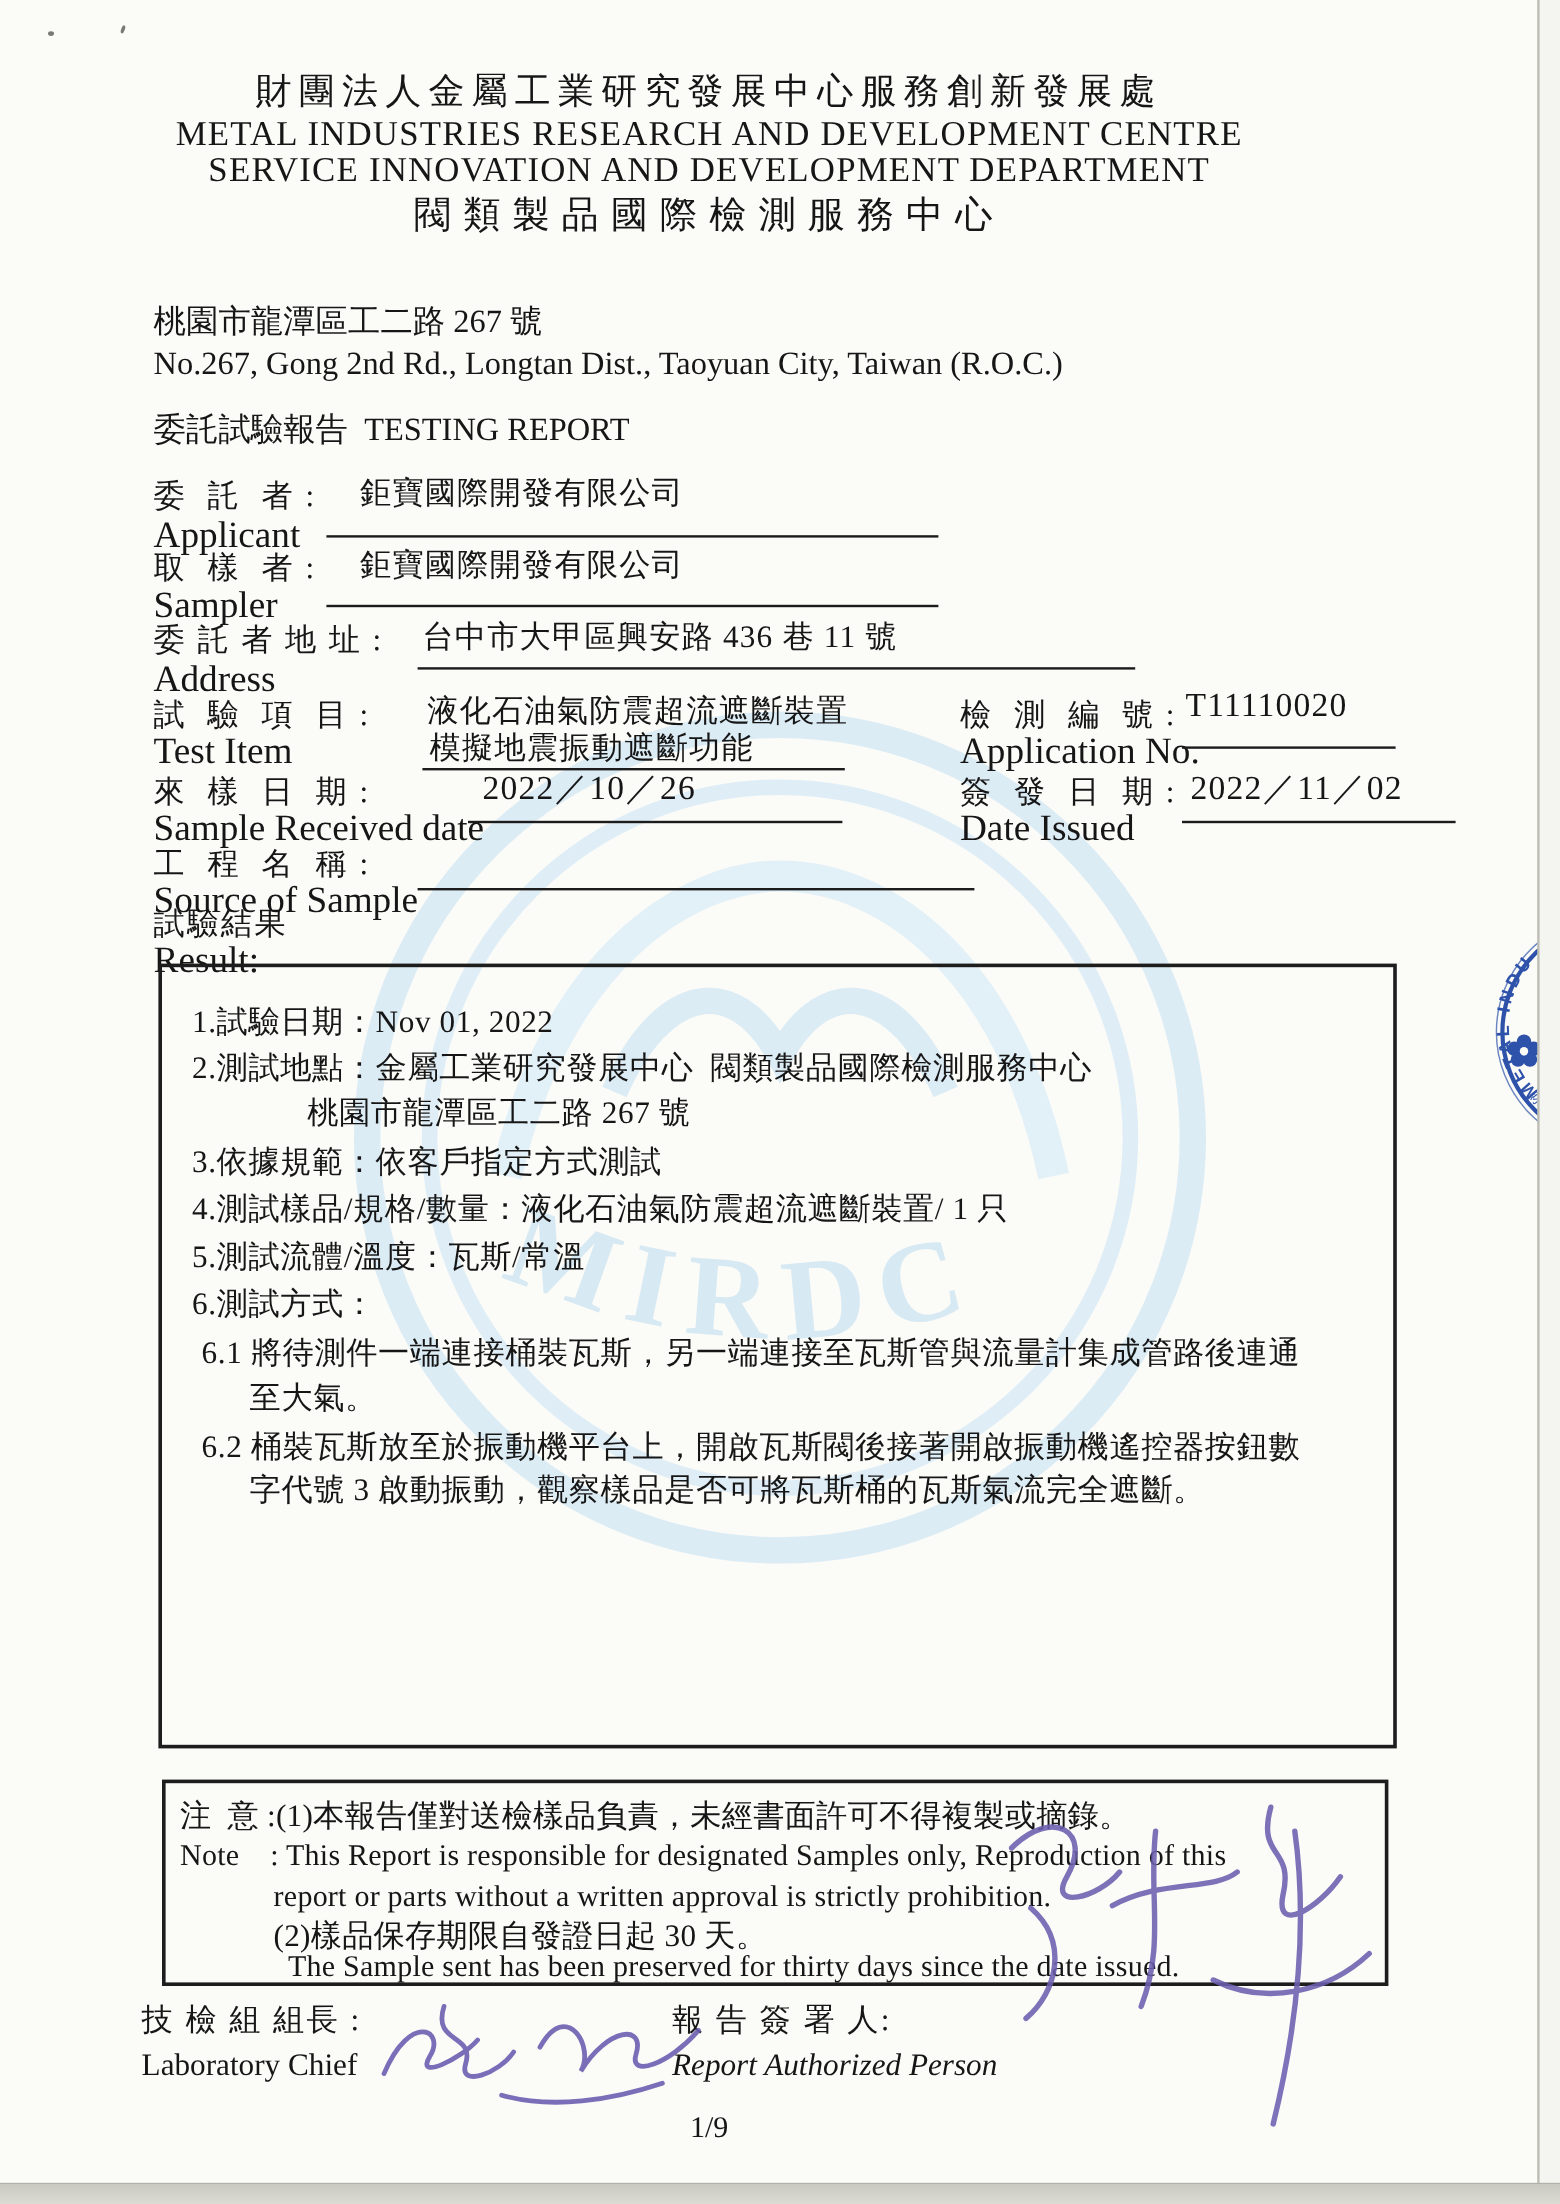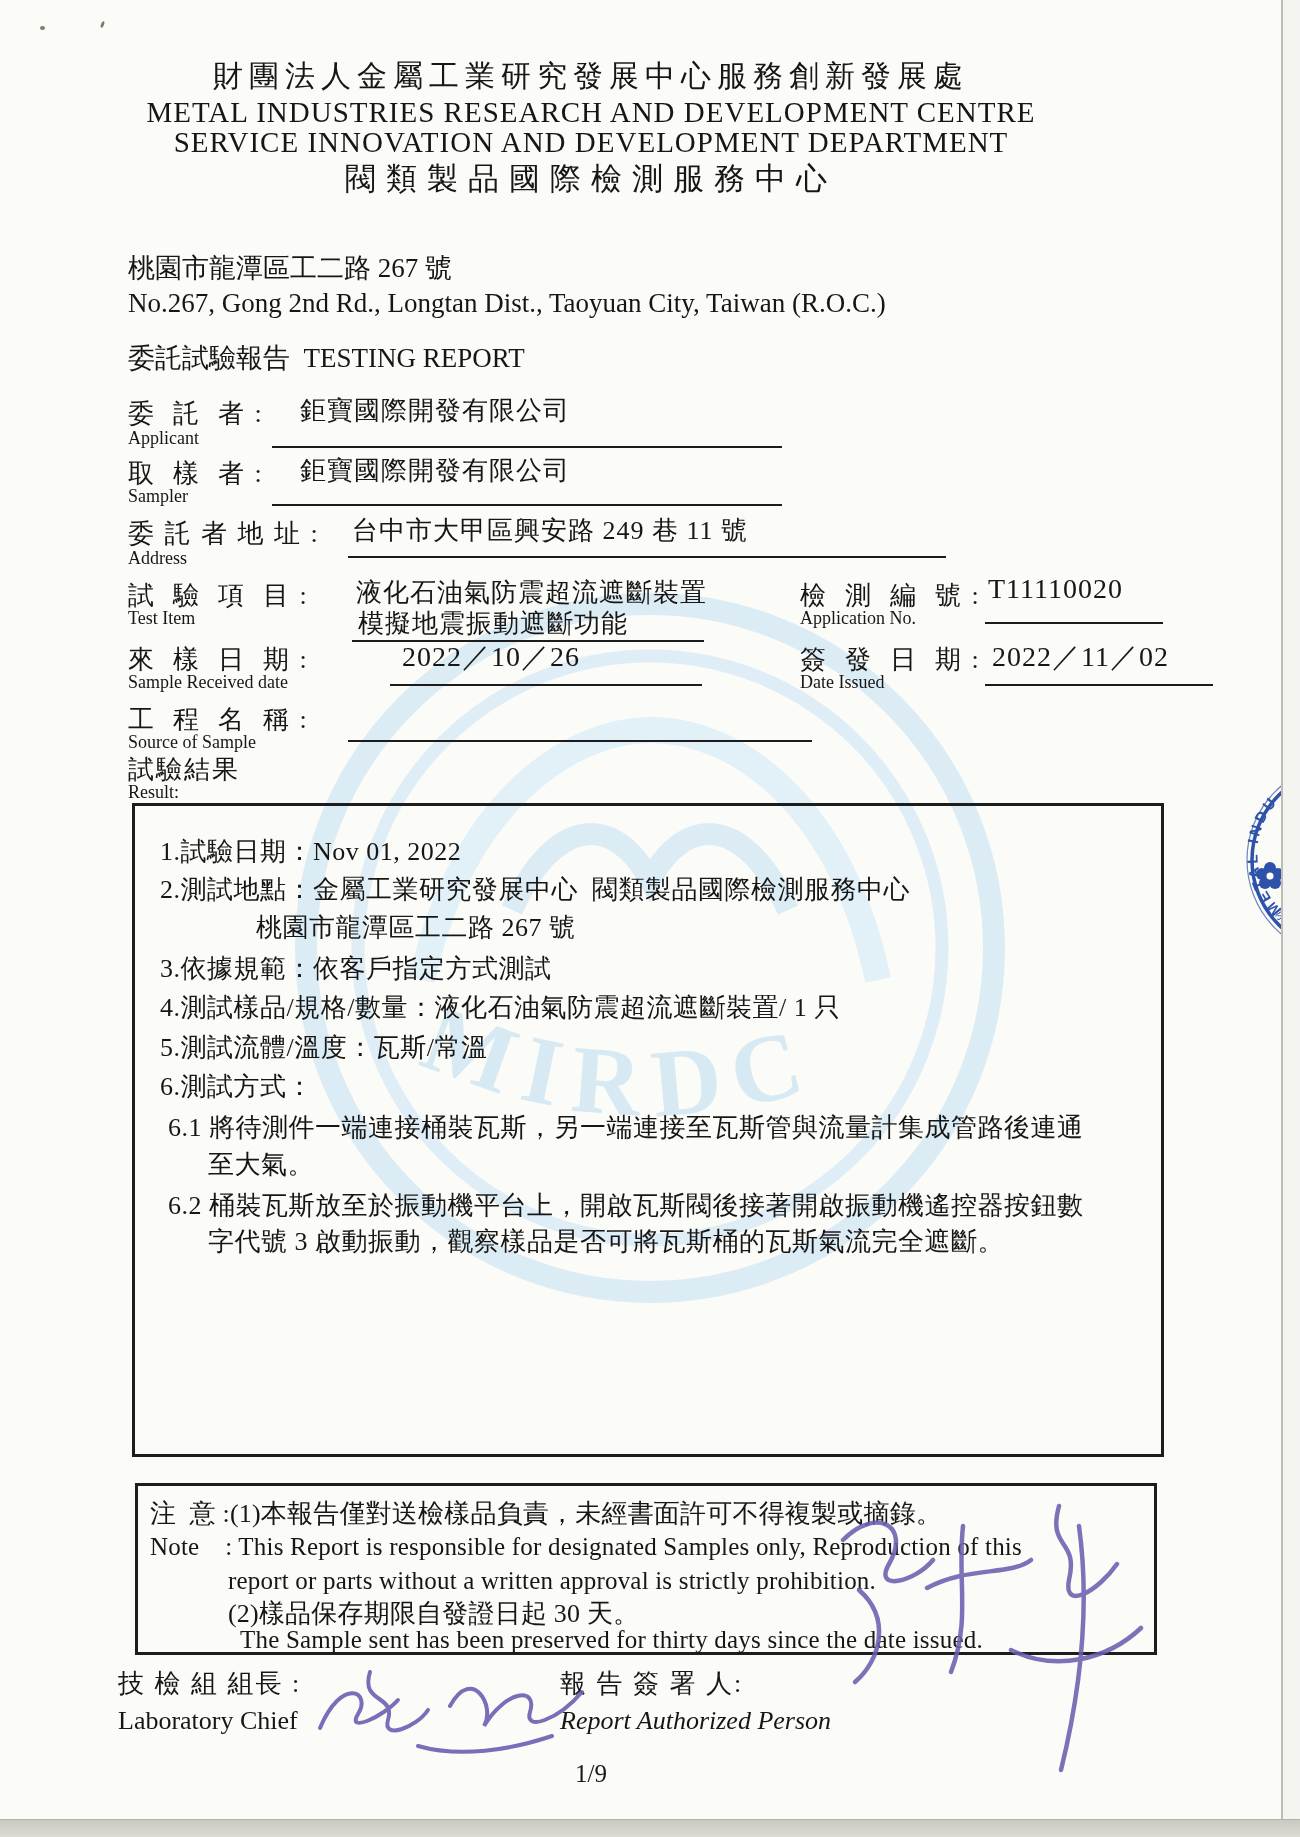--- a/index.html
+++ b/index.html
@@ -10,21 +10,21 @@
     color:#161616;
   }
   .abs{position:absolute;white-space:pre;}
   .ctr{left:0;width:1182px;text-align:center;}
   .zh-h1{font-size:30px;letter-spacing:6px;font-weight:500;}
   .en-h{font-size:29px;letter-spacing:1px;}
   .zh-h2{font-size:31px;letter-spacing:10px;}
   .en-h2{font-size:27px;letter-spacing:1px;}
   .body-zh{font-size:27px;}
   .lbl-zh{font-size:26px;letter-spacing:2px;}
-  .lbl-en{font-size:18px;}
+  .lbl-en{font-size:31px;}
   .val-zh{font-size:26px;letter-spacing:1px;}
   .val-num{font-size:28px;letter-spacing:1px;}
   .uline{position:absolute;height:0;border-top:2px solid #1c1c1c;}
   .box{position:absolute;border:3px solid #1d1d1d;background:transparent;}
   .boxline{position:absolute;font-size:26px;letter-spacing:0.5px;white-space:pre;}
   .noteline{position:absolute;font-size:25px;letter-spacing:0.2px;white-space:pre;}
   .speck{position:absolute;background:#7a7a74;border-radius:50%;}
   .edge-right{position:absolute;top:0;left:1281px;width:2px;height:1837px;background:#bdbdb6;}
   .edge-right-bg{position:absolute;top:0;left:1283px;width:17px;height:1837px;background:#f4f4f0;}
   .bottom-strip{position:absolute;left:0;top:1819px;width:1300px;height:18px;
@@ -67,21 +67,21 @@
   <div class="abs val-zh" style="left:300px;top:393px;">鉅寶國際開發有限公司</div>
   <div class="abs lbl-en" style="left:128px;top:428px;">Applicant</div>
   <div class="uline" style="left:272px;top:446px;width:510px;"></div>
 
   <div class="abs lbl-zh" style="left:128px;top:456px;">取  樣  者 :</div>
   <div class="abs val-zh" style="left:300px;top:453px;">鉅寶國際開發有限公司</div>
   <div class="abs lbl-en" style="left:128px;top:486px;">Sampler</div>
   <div class="uline" style="left:272px;top:504px;width:510px;"></div>
 
   <div class="abs lbl-zh" style="left:128px;top:516px;">委 託 者 地 址 :</div>
-  <div class="abs val-zh" style="left:352px;top:513px;">台中市大甲區興安路 249 巷 11 號</div>
+  <div class="abs val-zh" style="left:352px;top:513px;">台中市大甲區興安路 436 巷 11 號</div>
   <div class="abs lbl-en" style="left:128px;top:548px;">Address</div>
   <div class="uline" style="left:348px;top:556px;width:598px;"></div>
 
   <div class="abs lbl-zh" style="left:128px;top:578px;">試  驗  項  目 :</div>
   <div class="abs val-zh" style="left:356px;top:575px;">液化石油氣防震超流遮斷裝置</div>
   <div class="abs lbl-en" style="left:128px;top:608px;">Test Item</div>
   <div class="abs val-zh" style="left:358px;top:606px;">模擬地震振動遮斷功能</div>
   <div class="uline" style="left:352px;top:640px;width:352px;"></div>
 
   <div class="abs lbl-zh" style="left:800px;top:578px;">檢  測  編  號 :</div>

